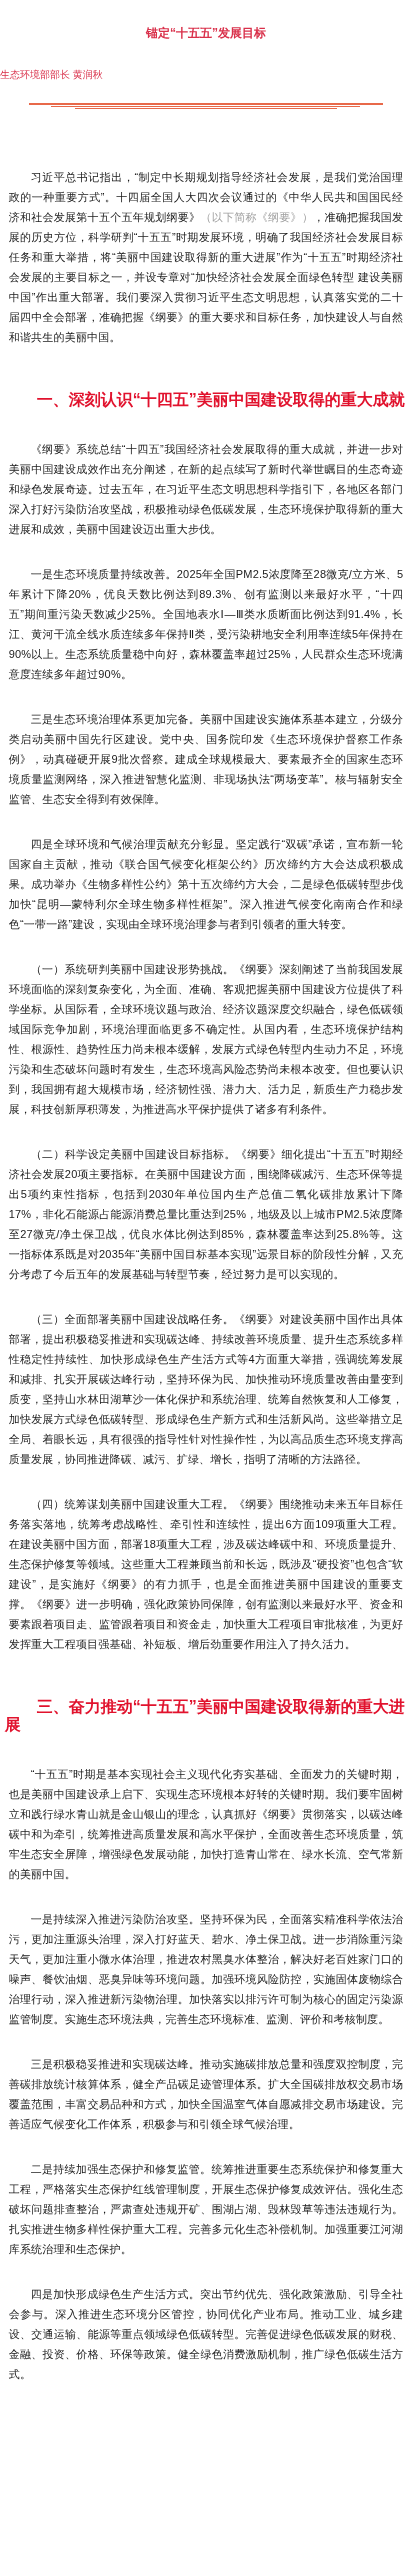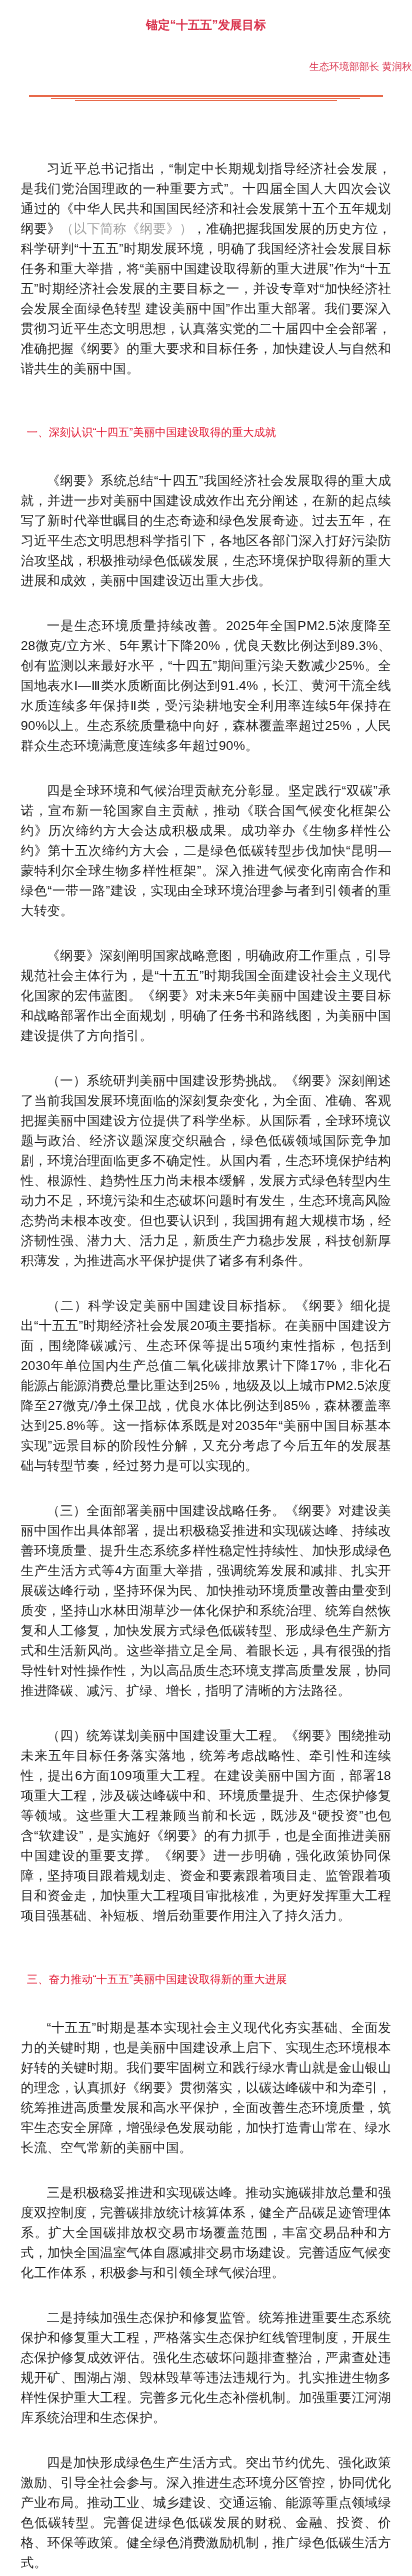--- a/index.html
+++ b/index.html
@@ -4,60 +4,60 @@
 <style>
   html, body { margin: 0; padding: 0; background: #ffffff; }
   .page {
     width: 412px;
     background: #ffffff;
     font-family: "Liberation Sans", "DejaVu Sans", sans-serif;
     box-sizing: border-box;
     overflow: hidden;
   }
   .title {
-    margin: 4px;
+    margin: 12px;
     padding: 10.7px 18px 0;
     text-align: center;
     color: #d9304a;
     font-size: 12px;
     font-weight: 700;
     line-height: 21.4px;
   }
   .title .tl { display: block; }
   .author {
     margin-top: 22.5px;
-    text-align: right;
+    text-align: left;
     color: #d9304a;
     font-size: 10px;
     line-height: 15.4px;
     font-weight: 400;
   }
   .divider { margin-top: 21.4px; }
   .divider .dline { height: 1.2px; background: #e8694a; margin: 0 auto 1.2px; }
   .divider .d1 { width: 354px; margin-left: 29px; margin-right: auto; }
   .divider .d2 { width: 309px; margin-left: 51px; }
   .divider .d3 { width: 262px; margin-left: 75px; }
   .content {
     margin-top: 58px;
     padding: 0 4.7px;
   }
   .content p.body {
-    font-size: 13px;
+    font-size: 11px;
     line-height: 20px;
     color: #1a1a1a;
     text-align: justify;
     text-indent: 2em;
-    margin: 0 16px 25px;
+    margin: 0 4px 25px;
     letter-spacing: 0.2px;
   }
   .content h2.sec {
-    font-size: 11px;
+    font-size: 16px;
     line-height: 18px;
     color: #e1122d;
-    font-weight: 400;
+    font-weight: 700;
     text-indent: 2em;
     margin: 44px 0 30px;
   }
   .muted { color: #a0a0a0; }
 </style>
 </head>
 <body>
 
 <div class="page">
 
@@ -73,30 +73,31 @@
     <div class="dline d3"></div>
   </div>
 
   <div class="content">
 
     <p class="body"><span>习近平总书记指出，“制定中长期规划指导经济社会发展，是我们党治国理政的一种重要方式”。十四届全国人大四次会议通过的《中华人民共和国国民经济和社会发展第十五个五年规划纲要》</span><span class="muted">（以下简称《纲要》）</span><span>，准确把握我国发展的历史方位，科学研判“十五五”时期发展环境，明确了我国经济社会发展目标任务和重大举措，将“美丽中国建设取得新的重大进展”作为“十五五”时期经济社会发展的主要目标之一，并设专章对“加快经济社会发展全面绿色转型 建设美丽中国”作出重大部署。我们要深入贯彻习近平生态文明思想，认真落实党的二十届四中全会部署，准确把握《纲要》的重大要求和目标任务，加快建设人与自然和谐共生的美丽中国。</span></p>
 
     <h2 class="sec">一、深刻认识“十四五”美丽中国建设取得的重大成就</h2>
     <p class="body">《纲要》系统总结“十四五”我国经济社会发展取得的重大成就，并进一步对美丽中国建设成效作出充分阐述，在新的起点续写了新时代举世瞩目的生态奇迹和绿色发展奇迹。过去五年，在习近平生态文明思想科学指引下，各地区各部门深入打好污染防治攻坚战，积极推动绿色低碳发展，生态环境保护取得新的重大进展和成效，美丽中国建设迈出重大步伐。</p>
     <p class="body">一是生态环境质量持续改善。2025年全国PM2.5浓度降至28微克/立方米、5年累计下降20%，优良天数比例达到89.3%、创有监测以来最好水平，“十四五”期间重污染天数减少25%。全国地表水Ⅰ—Ⅲ类水质断面比例达到91.4%，长江、黄河干流全线水质连续多年保持Ⅱ类，受污染耕地安全利用率连续5年保持在90%以上。生态系统质量稳中向好，森林覆盖率超过25%，人民群众生态环境满意度连续多年超过90%。</p>
+    <p class="body">三是生态环境治理体系更加完备。美丽中国建设实施体系基本建立，分级分类启动美丽中国先行区建设。党中央、国务院印发《生态环境保护督察工作条例》，动真碰硬开展9批次督察。建成全球规模最大、要素最齐全的国家生态环境质量监测网络，深入推进智慧化监测、非现场执法“两场变革”。核与辐射安全监管、生态安全得到有效保障。</p>
     <p class="body">四是全球环境和气候治理贡献充分彰显。坚定践行“双碳”承诺，宣布新一轮国家自主贡献，推动《联合国气候变化框架公约》历次缔约方大会达成积极成果。成功举办《生物多样性公约》第十五次缔约方大会，二是绿色低碳转型步伐加快“昆明—蒙特利尔全球生物多样性框架”。深入推进气候变化南南合作和绿色“一带一路”建设，实现由全球环境治理参与者到引领者的重大转变。</p>
 
-    <p class="body">《纲要》深刻阐明国家战略意图，明确政府工作重点，引导规范社会主体行为，是“十五五”时期我国全面建设社会主义现代化国家的宏伟蓝图。《纲要》对未来5年美丽中国建设主要目标和战略部署作出全面规划，明确了任务书和路线图，为美丽中国建设提供了方向指引。</p>
     <p class="body">（一）系统研判美丽中国建设形势挑战。《纲要》深刻阐述了当前我国发展环境面临的深刻复杂变化，为全面、准确、客观把握美丽中国建设方位提供了科学坐标。从国际看，全球环境议题与政治、经济议题深度交织融合，绿色低碳领域国际竞争加剧，环境治理面临更多不确定性。从国内看，生态环境保护结构性、根源性、趋势性压力尚未根本缓解，发展方式绿色转型内生动力不足，环境污染和生态破坏问题时有发生，生态环境高风险态势尚未根本改变。但也要认识到，我国拥有超大规模市场，经济韧性强、潜力大、活力足，新质生产力稳步发展，科技创新厚积薄发，为推进高水平保护提供了诸多有利条件。</p>
     <p class="body">（二）科学设定美丽中国建设目标指标。《纲要》细化提出“十五五”时期经济社会发展20项主要指标。在美丽中国建设方面，围绕降碳减污、生态环保等提出5项约束性指标，包括到2030年单位国内生产总值二氧化碳排放累计下降17%，非化石能源占能源消费总量比重达到25%，地级及以上城市PM2.5浓度降至27微克/净土保卫战，优良水体比例达到85%，森林覆盖率达到25.8%等。这一指标体系既是对2035年“美丽中国目标基本实现”远景目标的阶段性分解，又充分考虑了今后五年的发展基础与转型节奏，经过努力是可以实现的。</p>
     <p class="body">（三）全面部署美丽中国建设战略任务。《纲要》对建设美丽中国作出具体部署，提出积极稳妥推进和实现碳达峰、持续改善环境质量、提升生态系统多样性稳定性持续性、加快形成绿色生产生活方式等4方面重大举措，强调统筹发展和减排、扎实开展碳达峰行动，坚持环保为民、加快推动环境质量改善由量变到质变，坚持山水林田湖草沙一体化保护和系统治理、统筹自然恢复和人工修复，加快发展方式绿色低碳转型、形成绿色生产新方式和生活新风尚。这些举措立足全局、着眼长远，具有很强的指导性针对性操作性，为以高品质生态环境支撑高质量发展，协同推进降碳、减污、扩绿、增长，指明了清晰的方法路径。</p>
-    <p class="body">（四）统筹谋划美丽中国建设重大工程。《纲要》围绕推动未来五年目标任务落实落地，统筹考虑战略性、牵引性和连续性，提出6方面109项重大工程。在建设美丽中国方面，部署18项重大工程，涉及碳达峰碳中和、环境质量提升、生态保护修复等领域。这些重大工程兼顾当前和长远，既涉及“硬投资”也包含“软建设”，是实施好《纲要》的有力抓手，也是全面推进美丽中国建设的重要支撑。《纲要》进一步明确，强化政策协同保障，坚持项目跟着规划走、资金和要素跟着项目走、监管跟着项目和资金走，加快重大工程项目审批核准，为更好发挥重大工程项目强基础、补短板、增后劲重要作用注入了持久活力。</p>
+    <p class="body">（四）统筹谋划美丽中国建设重大工程。《纲要》围绕推动未来五年目标任务落实落地，统筹考虑战略性、牵引性和连续性，提出6方面109项重大工程。在建设美丽中国方面，部署18项重大工程，涉及碳达峰碳中和、环境质量提升、生态保护修复等领域。这些重大工程兼顾当前和长远，既涉及“硬投资”也包含“软建设”，是实施好《纲要》的有力抓手，也是全面推进美丽中国建设的重要支撑。《纲要》进一步明确，强化政策协同保障，创有监测以来最好水平、资金和要素跟着项目走、监管跟着项目和资金走，加快重大工程项目审批核准，为更好发挥重大工程项目强基础、补短板、增后劲重要作用注入了持久活力。</p>
 
     <h2 class="sec">三、奋力推动“十五五”美丽中国建设取得新的重大进展</h2>
     <p class="body">“十五五”时期是基本实现社会主义现代化夯实基础、全面发力的关键时期，也是美丽中国建设承上启下、实现生态环境根本好转的关键时期。我们要牢固树立和践行绿水青山就是金山银山的理念，认真抓好《纲要》贯彻落实，以碳达峰碳中和为牵引，统筹推进高质量发展和高水平保护，全面改善生态环境质量，筑牢生态安全屏障，增强绿色发展动能，加快打造青山常在、绿水长流、空气常新的美丽中国。</p>
+    <p class="body">一是持续深入推进污染防治攻坚。坚持环保为民，全面落实精准科学依法治污，更加注重源头治理，深入打好蓝天、碧水、净土保卫战。进一步消除重污染天气，更加注重小微水体治理，推进农村黑臭水体整治，解决好老百姓家门口的噪声、餐饮油烟、恶臭异味等环境问题。加强环境风险防控，实施固体废物综合治理行动，深入推进新污染物治理。加快落实以排污许可制为核心的固定污染源监管制度。实施生态环境法典，完善生态环境标准、监测、评价和考核制度。</p>
     <p class="body">三是积极稳妥推进和实现碳达峰。推动实施碳排放总量和强度双控制度，完善碳排放统计核算体系，健全产品碳足迹管理体系。扩大全国碳排放权交易市场覆盖范围，丰富交易品种和方式，加快全国温室气体自愿减排交易市场建设。完善适应气候变化工作体系，积极参与和引领全球气候治理。</p>
     <p class="body">二是持续加强生态保护和修复监管。统筹推进重要生态系统保护和修复重大工程，严格落实生态保护红线管理制度，开展生态保护修复成效评估。强化生态破坏问题排查整治，严肃查处违规开矿、围湖占湖、毁林毁草等违法违规行为。扎实推进生物多样性保护重大工程。完善多元化生态补偿机制。加强重要江河湖库系统治理和生态保护。</p>
     <p class="body">四是加快形成绿色生产生活方式。突出节约优先、强化政策激励、引导全社会参与。深入推进生态环境分区管控，协同优化产业布局。推动工业、城乡建设、交通运输、能源等重点领域绿色低碳转型。完善促进绿色低碳发展的财税、金融、投资、价格、环保等政策。健全绿色消费激励机制，推广绿色低碳生活方式。</p>
 
   </div>
 
 </div>
 
 
 </body></html>

